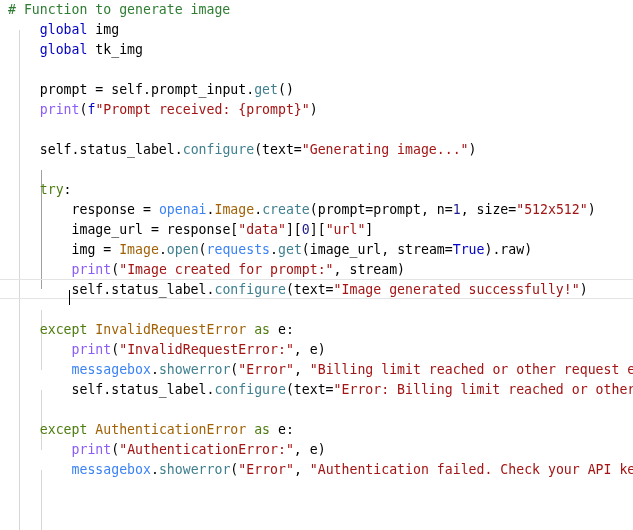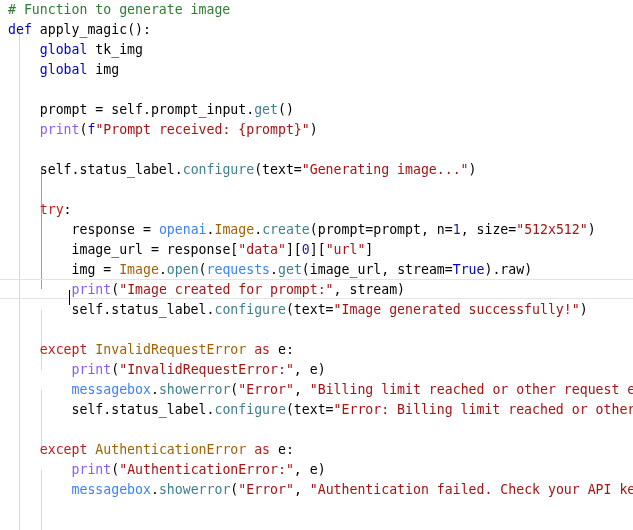--- a/index.html
+++ b/index.html
@@ -65,21 +65,21 @@
     font-size: 13.2px;
     letter-spacing: 0px;
     padding-left: 8px;
     box-sizing: border-box;
     color: #000000;
   }
 
   
   .t-comment  { color: #2e7d32; }
   .t-keyword  { color: #0000c0; }
-  .t-flow     { color: #b91c1c; text-align: right; }
+  .t-flow     { color: #4d7c0f; text-align: right; }
   .t-fnname   { color: #000000; }
   .t-class    { color: #a16207; }
   .t-module   { color: #3b82f6; }
   .t-method   { color: #3f7f8f; }
   .t-builtin  { color: #8b5cf6; }
   .t-string   { color: #a31515; }
   .t-number   { color: #1a1a8c; }
   .t-const    { color: #0000c0; }
   .t-plain    { color: #000000; }
 </style>
@@ -90,23 +90,22 @@
   <div id="guides-layer">
       <div class="guide" style="left: 19px; top: 30px; height: 500px;"></div>
       <div class="guide active" style="left: 41px; top: 170px; height: 119px;"></div>
       <div class="guide" style="left: 41px; top: 310px; height: 60px;"></div>
       <div class="guide" style="left: 41px; top: 390px; height: 60px;"></div>
       <div class="guide" style="left: 41px; top: 470px; height: 60px;"></div>
     </div>
   <div id="active-line" style="top: 279px;"></div>
   <div id="code">
       <div class="line"><span class="t-comment"># Function to generate image</span></div>
-      <div class="line"><span class="t-keyword">def</span><span class="t-plain"> </span><span class="t-fnname">apply_magic</span><span class="t-plain">():</span></div>
+      <div class="line"><span class="t-plain">    </span><span class="t-keyword">global</span><span class="t-plain"> img</span></div>
       <div class="line"><span class="t-plain">    </span><span class="t-keyword">global</span><span class="t-plain"> tk_img</span></div>
-      <div class="line"><span class="t-plain">    </span><span class="t-keyword">global</span><span class="t-plain"> img</span></div>
       <div class="line">&nbsp;</div>
       <div class="line"><span class="t-plain">    </span><span class="t-plain">prompt = self.prompt_input.</span><span class="t-method">get</span><span class="t-plain">()</span></div>
       <div class="line"><span class="t-plain">    </span><span class="t-builtin">print</span><span class="t-plain">(</span><span class="t-keyword">f</span><span class="t-string">"Prompt received: {prompt}"</span><span class="t-plain">)</span></div>
       <div class="line">&nbsp;</div>
       <div class="line"><span class="t-plain">    </span><span class="t-plain">self.status_label.</span><span class="t-method">configure</span><span class="t-plain">(text=</span><span class="t-string">"Generating image..."</span><span class="t-plain">)</span></div>
       <div class="line">&nbsp;</div>
       <div class="line"><span class="t-plain">    </span><span class="t-flow">try</span><span class="t-plain">:</span></div>
       <div class="line"><span class="t-plain">        </span><span class="t-plain">response = </span><span class="t-module">openai</span><span class="t-plain">.</span><span class="t-class">Image</span><span class="t-plain">.</span><span class="t-method">create</span><span class="t-plain">(prompt=prompt, n=</span><span class="t-number">1</span><span class="t-plain">, size=</span><span class="t-string">"512x512"</span><span class="t-plain">)</span></div>
       <div class="line"><span class="t-plain">        </span><span class="t-plain">image_url = response[</span><span class="t-string">"data"</span><span class="t-plain">][</span><span class="t-number">0</span><span class="t-plain">][</span><span class="t-string">"url"</span><span class="t-plain">]</span></div>
       <div class="line"><span class="t-plain">        </span><span class="t-plain">img = </span><span class="t-class">Image</span><span class="t-plain">.</span><span class="t-method">open</span><span class="t-plain">(</span><span class="t-module">requests</span><span class="t-plain">.</span><span class="t-method">get</span><span class="t-plain">(image_url, stream=</span><span class="t-const">True</span><span class="t-plain">).raw)</span></div>

